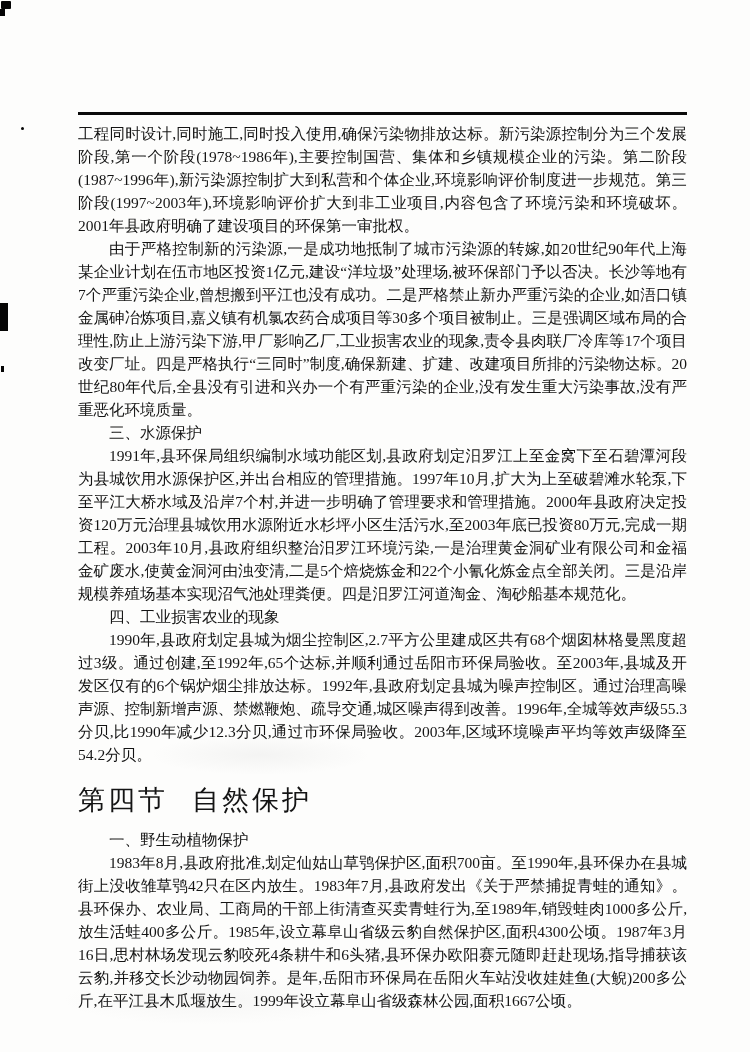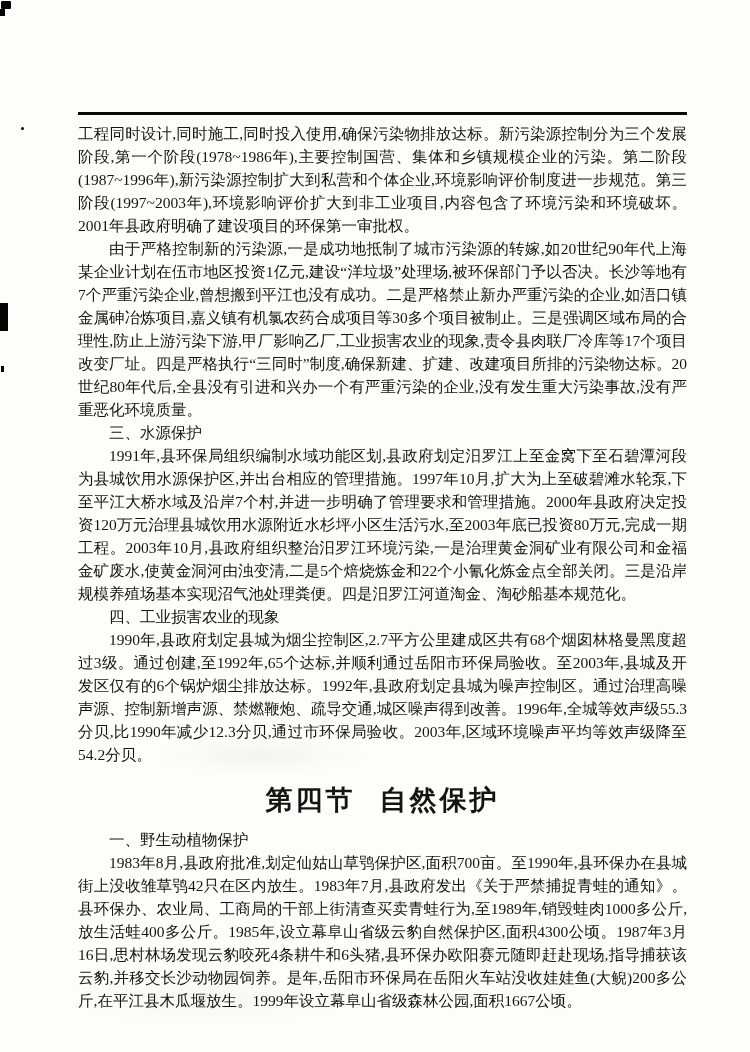--- a/index.html
+++ b/index.html
@@ -51,22 +51,22 @@
   }
   .para{margin:0;text-indent:2em;}
   .para.no-indent{text-indent:0;}
   .sub-head{
     margin:0;font-size:15.5px;line-height:23px;font-weight:normal;
     text-indent:2em;text-align:left;
     font-family:"Liberation Sans","DejaVu Sans",sans-serif;
   }
   .section-title{
     margin:15px 0 9px 0;
-    text-align:center;
-    font-size:27px;line-height:38px;font-weight:bold;
+    text-align:left;
+    font-size:27px;line-height:38px;font-weight:normal;
     letter-spacing:3px;
   }
   .section-title .gap{display:inline-block;width:24px;}
 </style>
 </head>
 <body>
 
 <div class="page">
 
   <div class="smudge s1"></div>

